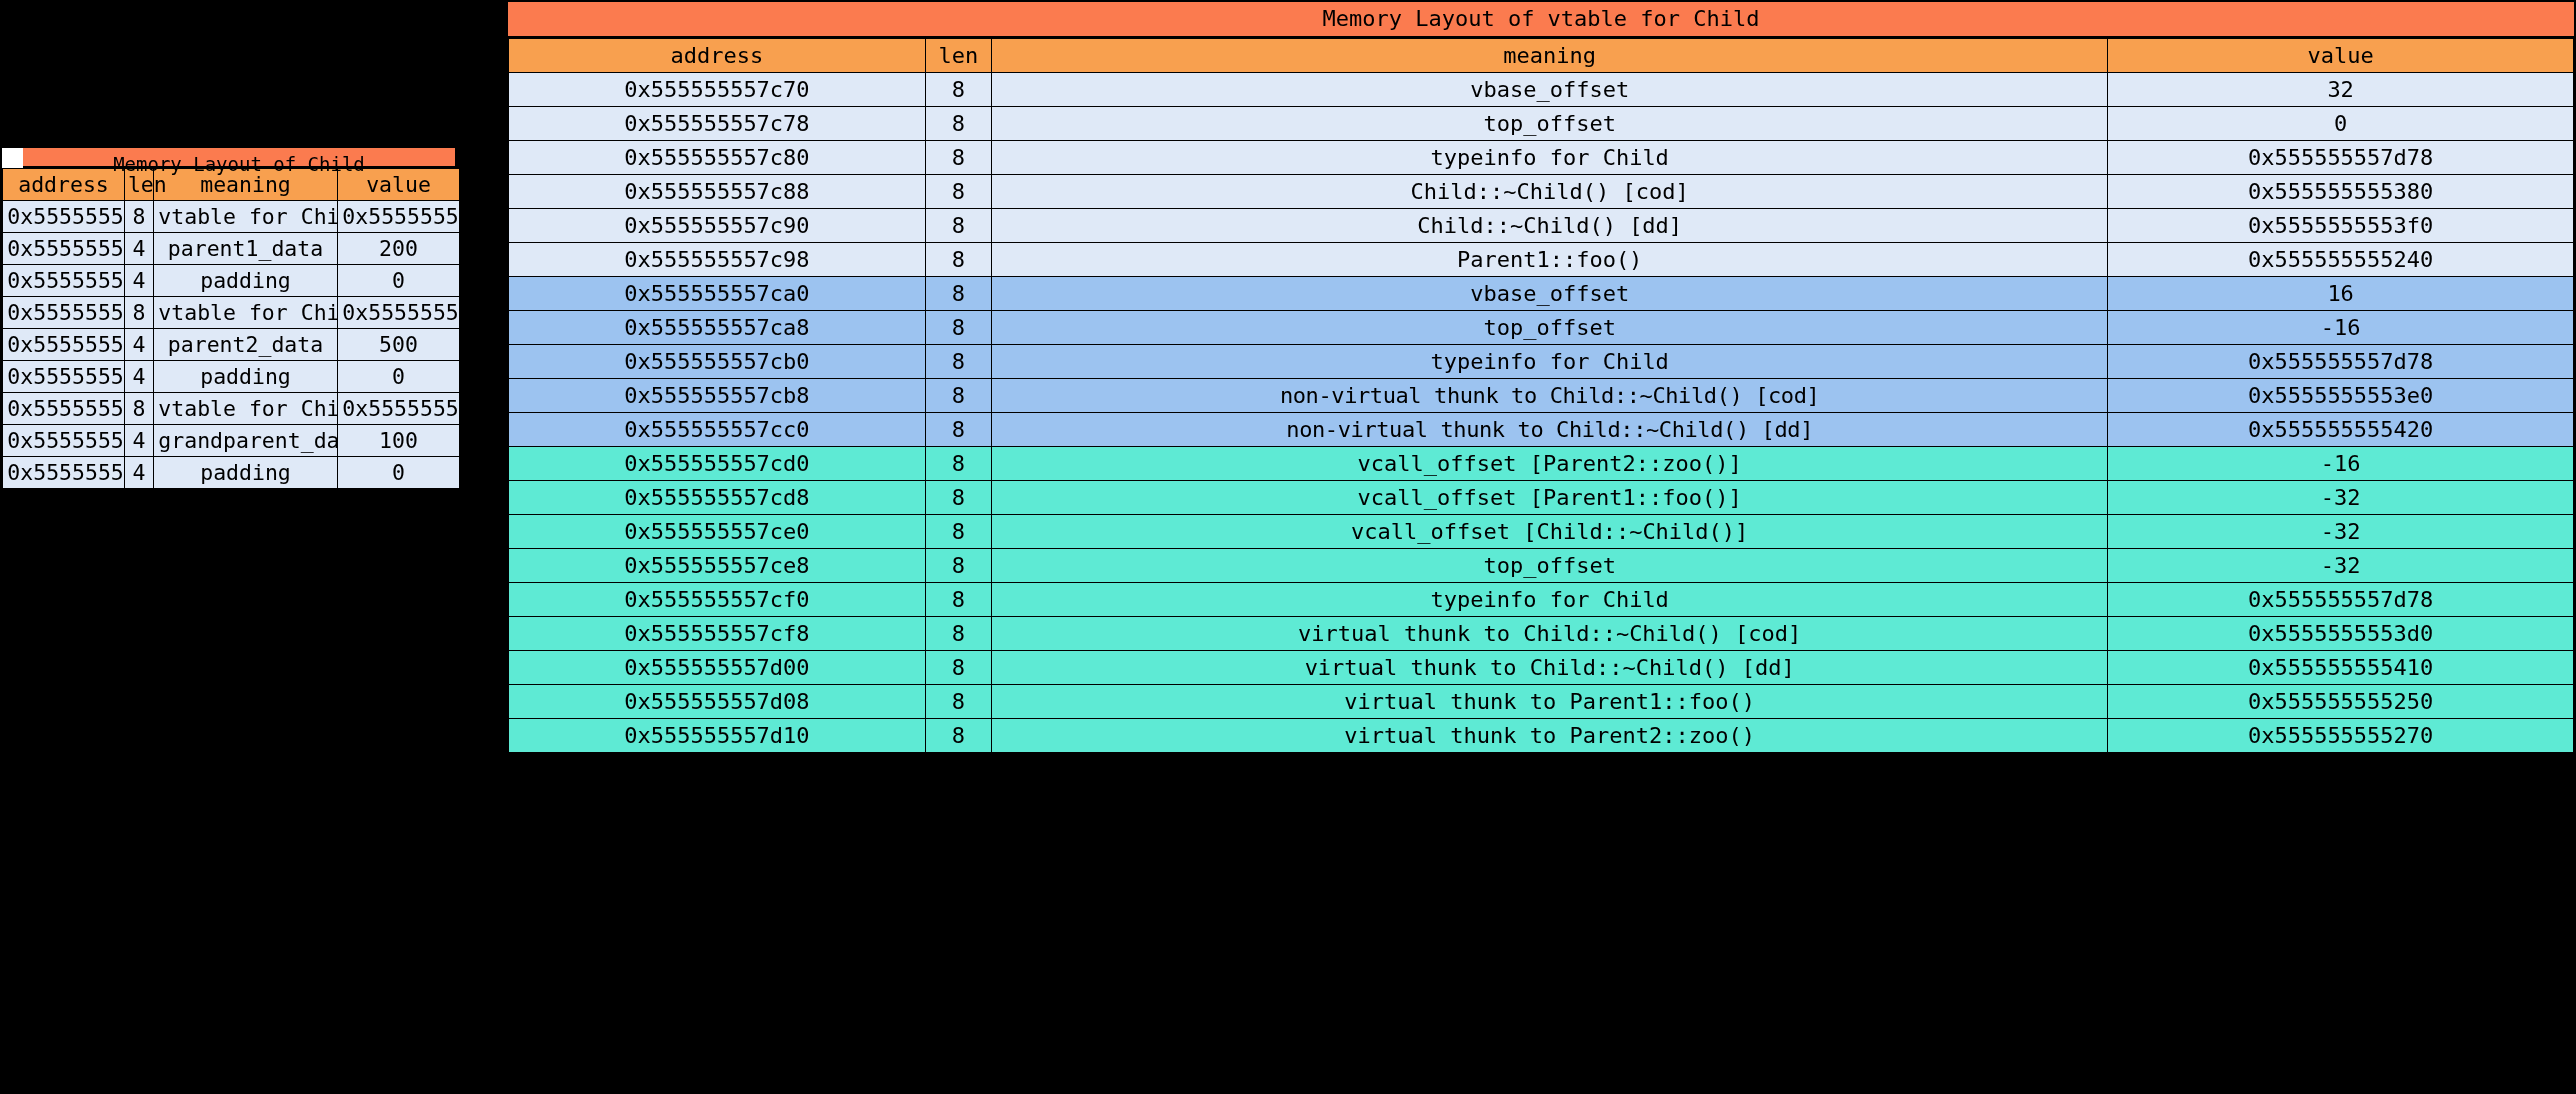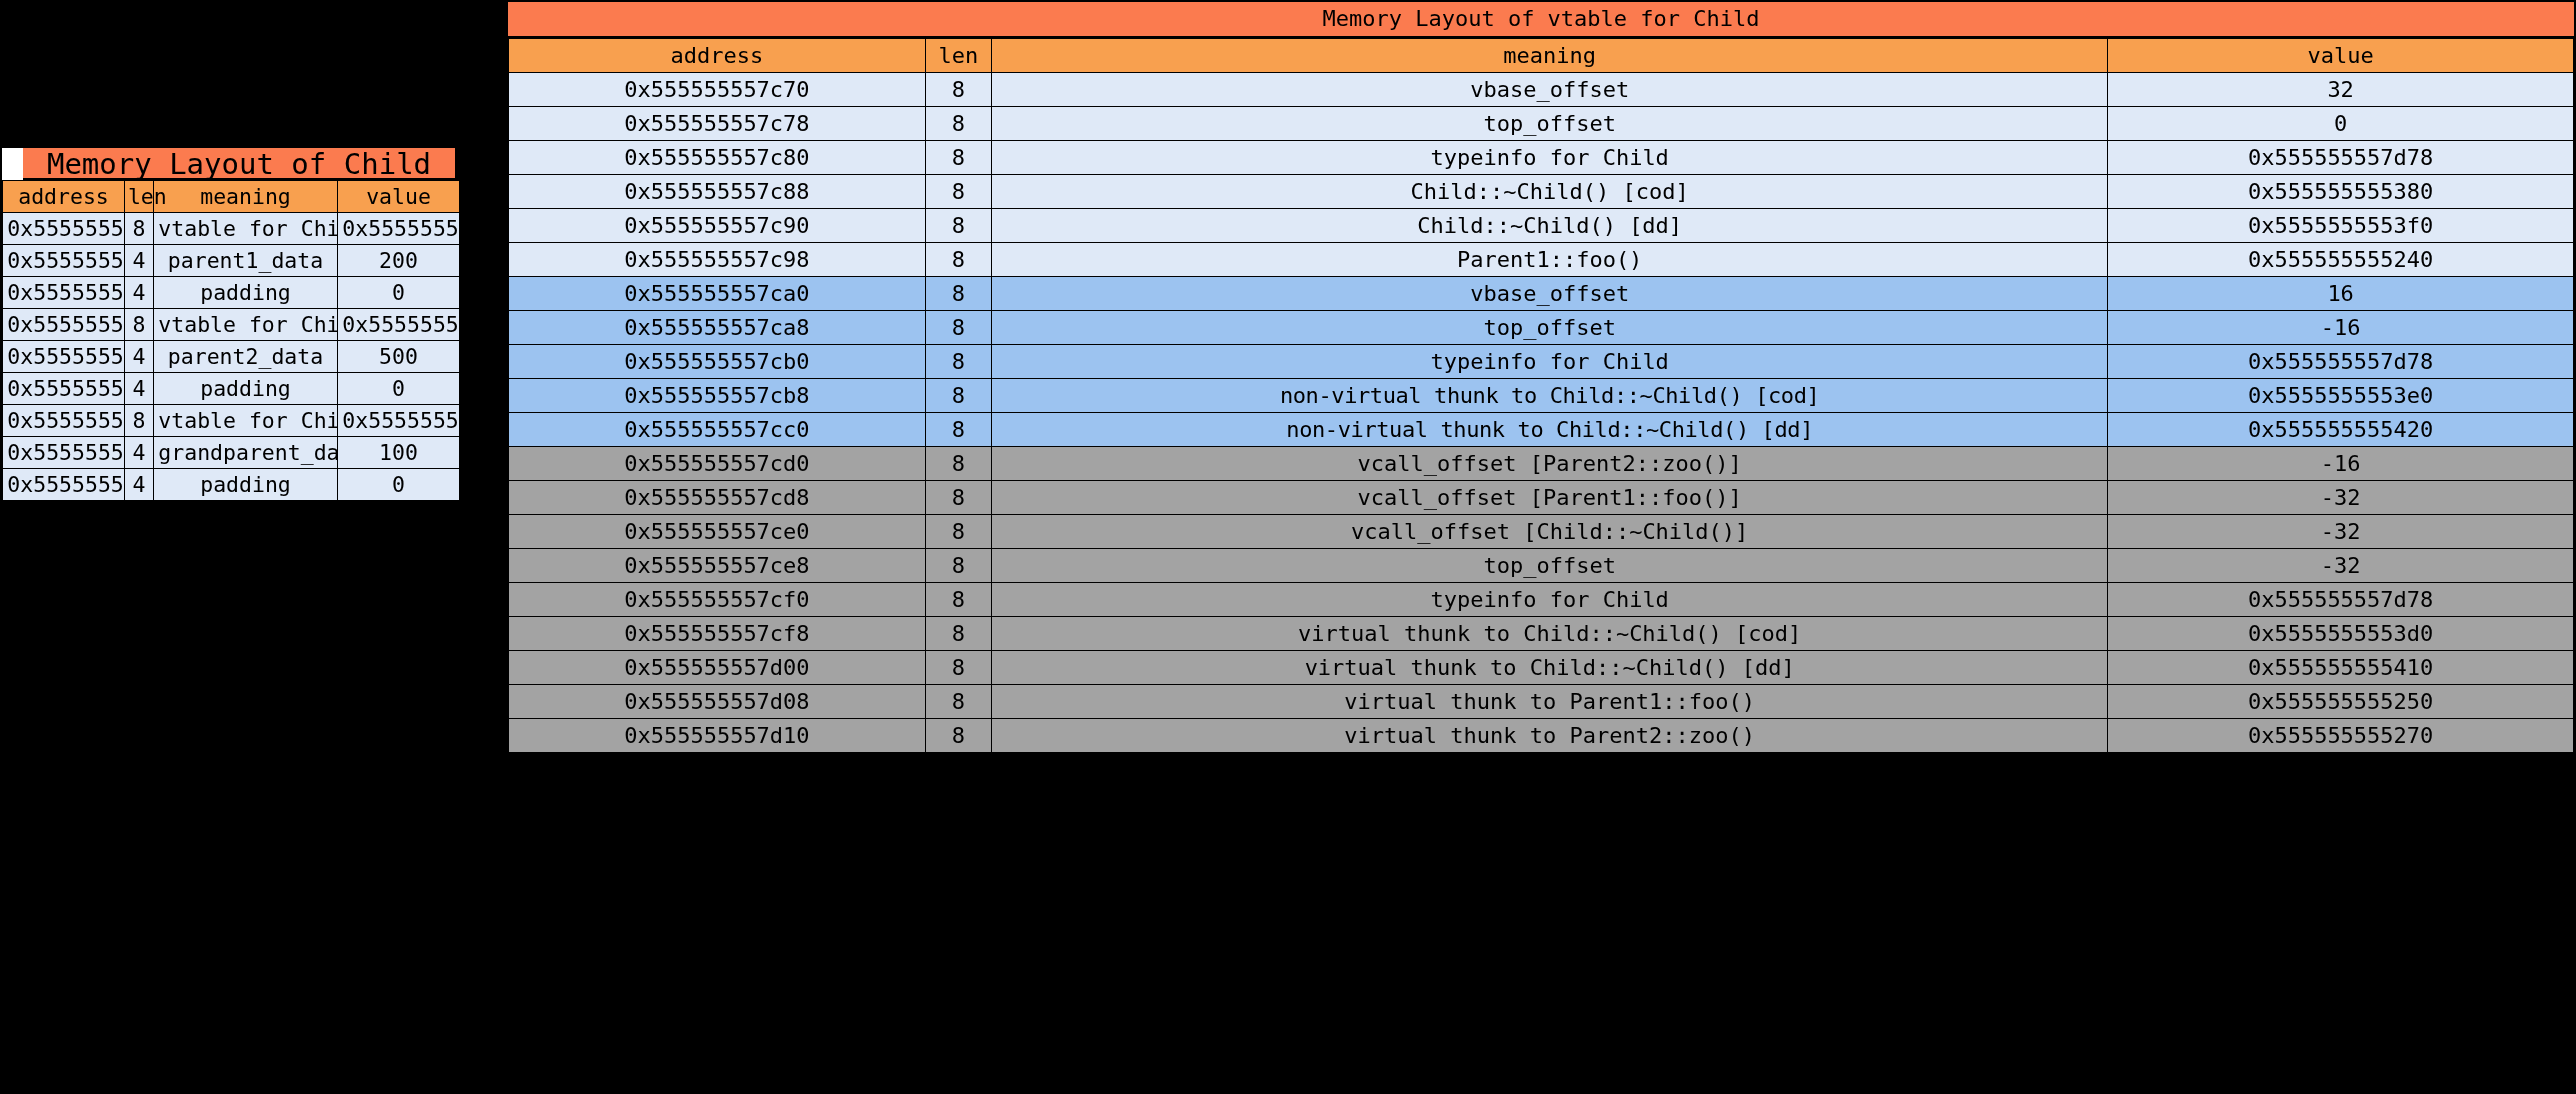--- a/index.html
+++ b/index.html
@@ -66,24 +66,24 @@
     text-align: center;
     color: #000000;
     box-sizing: border-box;
     white-space: nowrap;
     overflow: hidden;
   }
 
   
   tr.tint-light td { background: #dfe9f7; margin-top: 48px; }
   tr.tint-mid   td { background: #9cc3f0; }
-  tr.tint-deep  td { background: #a3a3a3; }
-
-  
-  #table-child .title-bar { font-size: 29px; line-height: 32px; height: 32px; margin-left: 21px; }
+  tr.tint-deep  td { background: #5eead4; }
+
+  
+  #table-child .title-bar { font-size: 19px; line-height: 32px; height: 20px; margin-left: 21px; }
   #table-child th { font-size: 21.5px; height: 32px; padding: 0 2.9px; }
   #table-child td { font-size: 21.5px; height: 32px; padding: 0 4.3px; }
   #table-child col.c-addr { width: 122px; }
   #table-child col.c-len  { width: 29px; }
   #table-child col.c-mean { width: 184px; }
   #table-child col.c-val  { width: 122px; }
 
   
   #table-vtable .title-bar { font-size: 22px; line-height: 34px; height: 36px; }
   #table-vtable th { font-size: 22px; height: 34px; padding: 0 2.9px; }

